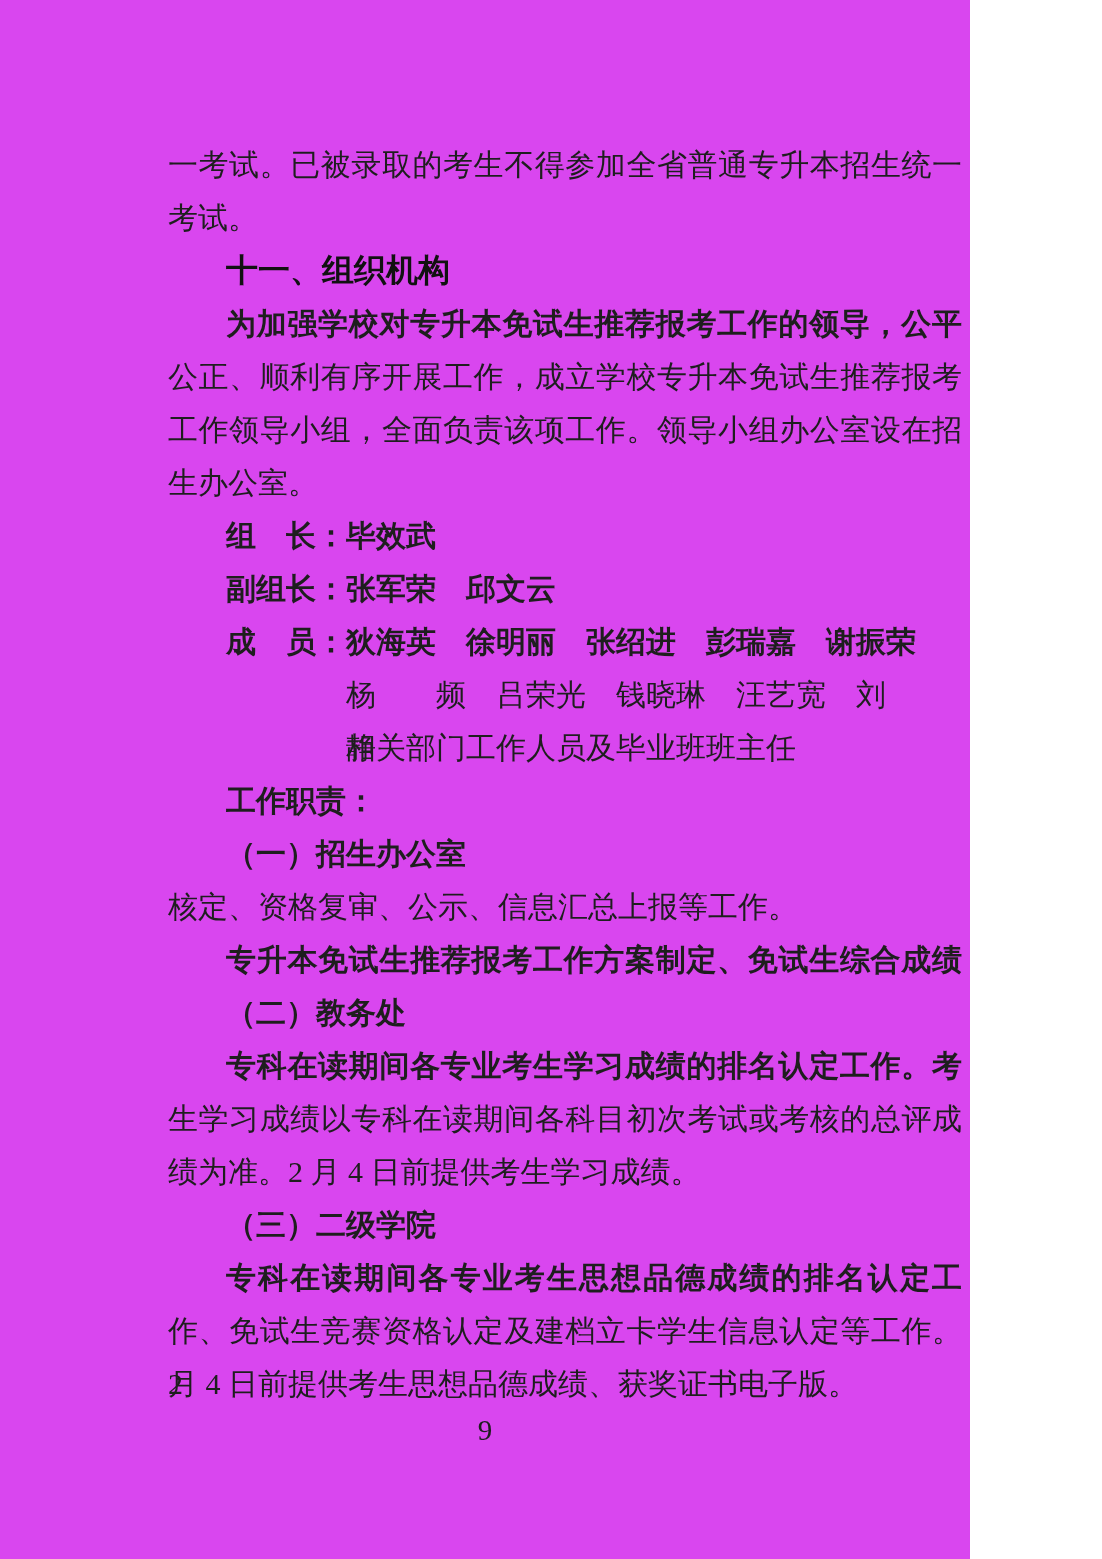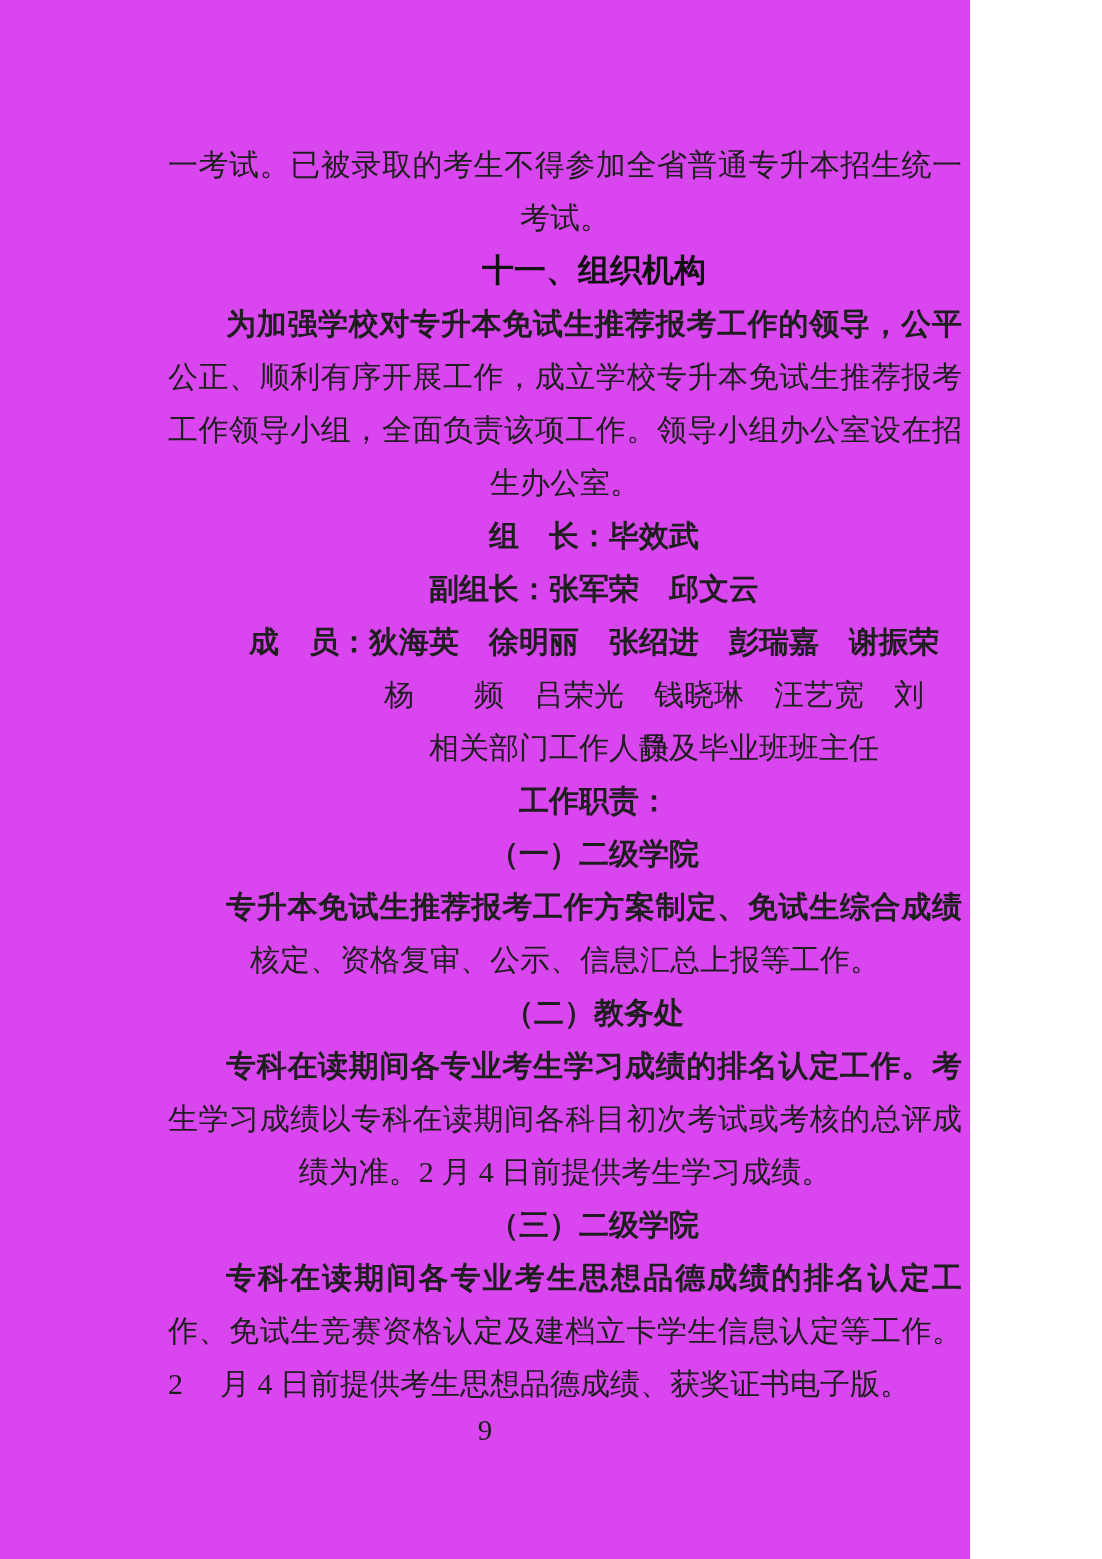--- a/index.html
+++ b/index.html
@@ -16,21 +16,21 @@
     position: absolute;
     left: 168px;
     top: 138px;
     width: 794px;
   }
   .line {
     font-size: 30px;
     line-height: 53px;
     height: 53px;
     white-space: pre-wrap;
-    text-align: center;
+    text-align: left;
   }
   .line.j {
     text-align: justify;
     text-align-last: justify;
   }
   .line.indent { padding-left: 58px; font-weight: bold; }
   .line.hang   { padding-left: 178px; }
   .line.heading {
     font-family: "Liberation Sans", "DejaVu Sans", sans-serif;
     font-weight: 700;
@@ -60,23 +60,23 @@
       <div class="line j indent">为加强学校对专升本免试生推荐报考工作的领导，公平</div>
       <div class="line j">公正、顺利有序开展工作，成立学校专升本免试生推荐报考</div>
       <div class="line j">工作领导小组，全面负责该项工作。领导小组办公室设在招</div>
       <div class="line">生办公室。</div>
       <div class="line indent">组　长：毕效武</div>
       <div class="line indent">副组长：张军荣　邱文云</div>
       <div class="line indent">成　员：狄海英　徐明丽　张绍进　彭瑞嘉　谢振荣</div>
       <div class="line hang">杨　　频　吕荣光　钱晓琳　汪艺宽　刘　　静</div>
       <div class="line hang">相关部门工作人员及毕业班班主任</div>
       <div class="line indent">工作职责：</div>
-      <div class="line indent">（一）二级学院</div>
+      <div class="line indent">（一）招生办公室</div>
+      <div class="line">核定、资格复审、公示、信息汇总上报等工作。</div>
       <div class="line j indent">专升本免试生推荐报考工作方案制定、免试生综合成绩</div>
-      <div class="line">核定、资格复审、公示、信息汇总上报等工作。</div>
       <div class="line indent">（二）教务处</div>
       <div class="line j indent">专科在读期间各专业考生学习成绩的排名认定工作。考</div>
       <div class="line j">生学习成绩以专科在读期间各科目初次考试或考核的总评成</div>
       <div class="line">绩为准。2 月 4 日前提供考生学习成绩。</div>
       <div class="line indent">（三）二级学院</div>
       <div class="line j indent">专科在读期间各专业考生思想品德成绩的排名认定工</div>
       <div class="line j">作、免试生竞赛资格认定及建档立卡学生信息认定等工作。2</div>
       <div class="line">月 4 日前提供考生思想品德成绩、获奖证书电子版。</div>
     </div>
   <div class="page-number">9</div>

